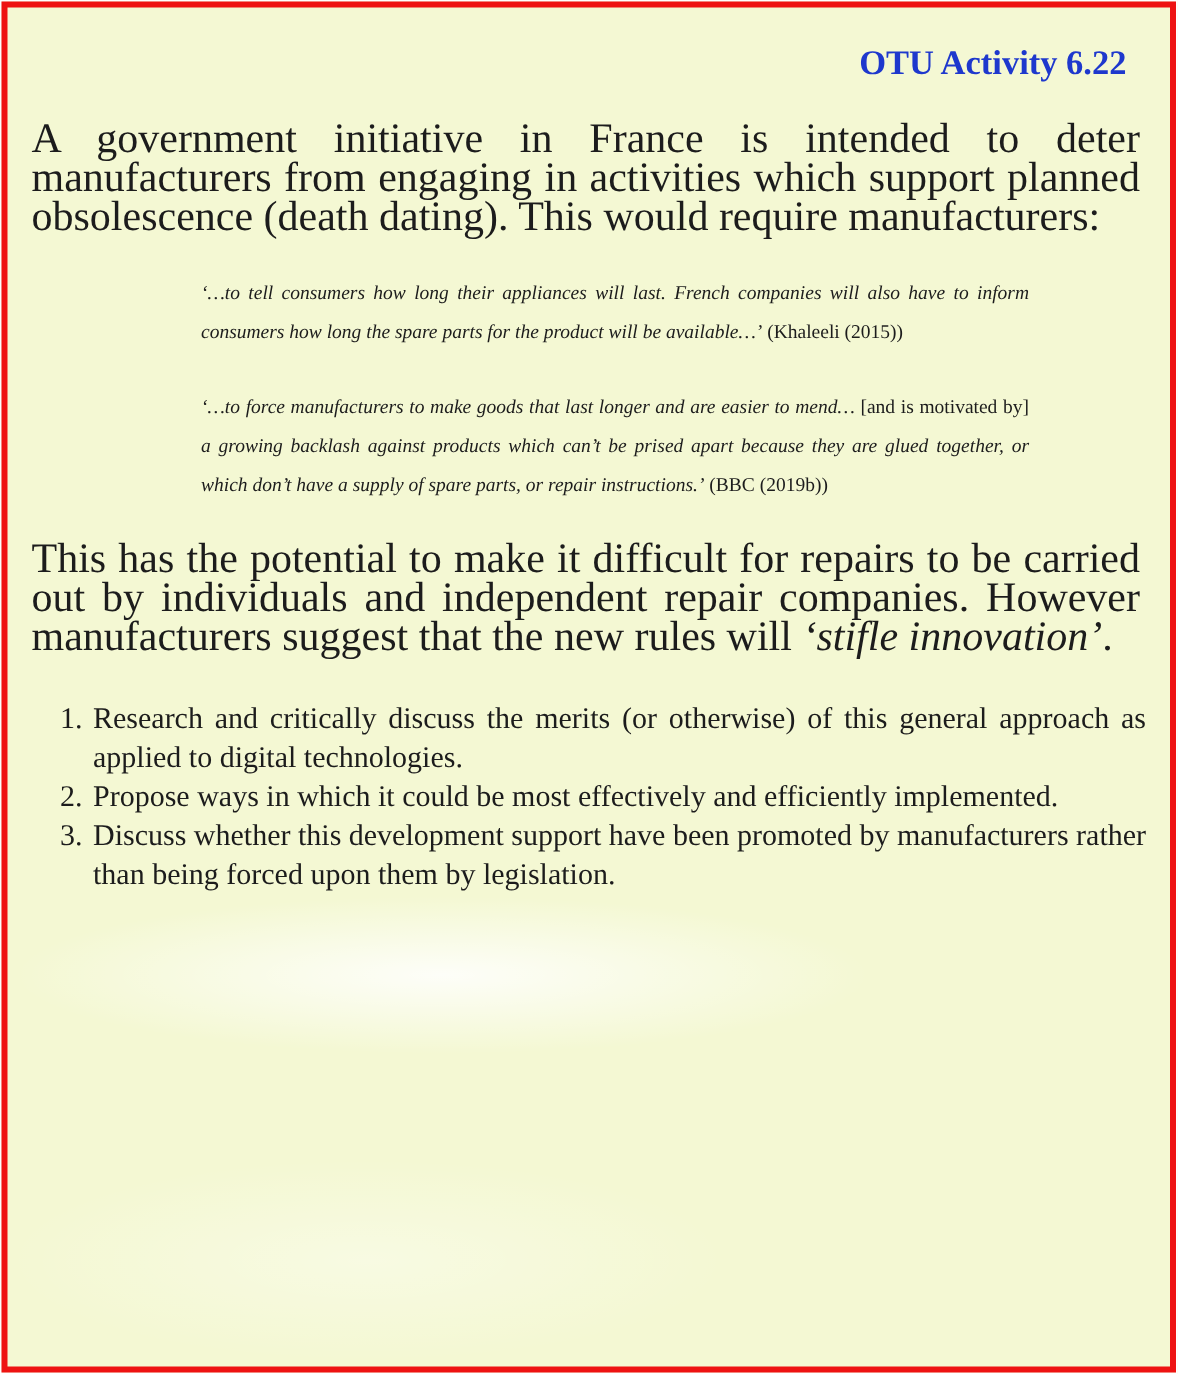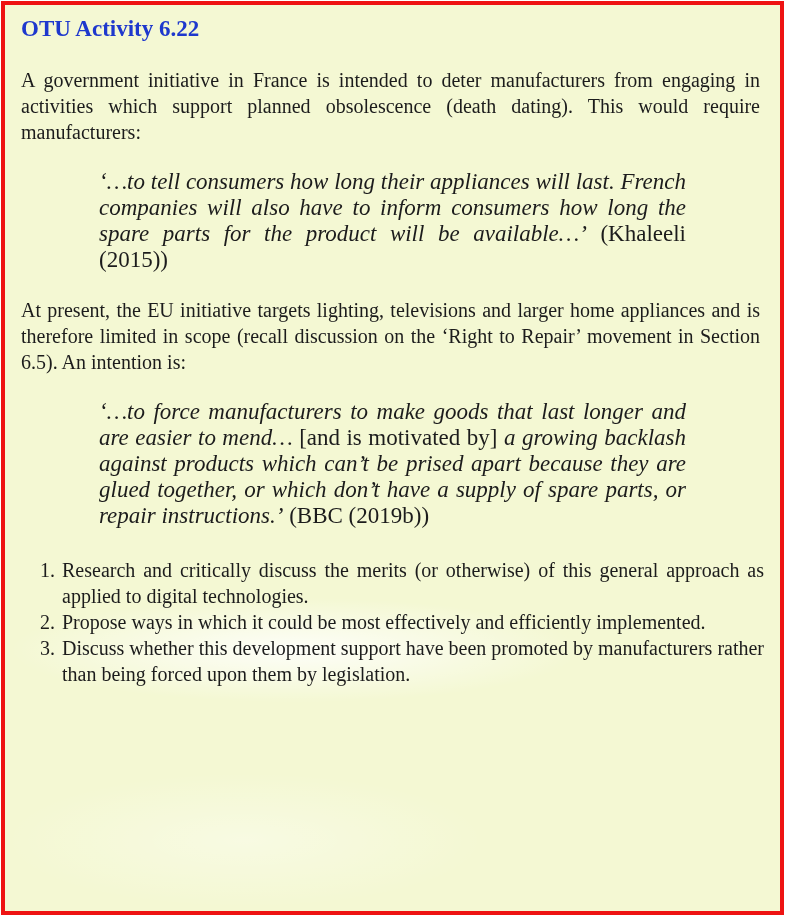--- a/index.html
+++ b/index.html
@@ -19,38 +19,38 @@
     background:
       radial-gradient(ellipse 380px 70px at 290px 645px, rgba(255,255,255,0.85), rgba(255,255,255,0) 75%),
       radial-gradient(ellipse 320px 90px at 240px 835px, rgba(255,255,255,0.35), rgba(255,255,255,0) 75%),
       #f4f8d3;
     font-family: "Liberation Serif", "DejaVu Serif", serif;
     color: #1c1c1c;
     padding: 10px 16px 0 16px;
     overflow: hidden;
   }
   .title {
-    text-align: left;
+    text-align: right;
     font-weight: bold;
     font-size: 23px;
     line-height: 28px;
     color: #1e38cd;
-    margin: 0;
+    margin: 13px;
   }
   .body-par {
-    font-size: 20px;
+    font-size: 28px;
     line-height: 26px;
     text-align: justify;
     margin: 24px 4px 0 0;
   }
   .quote {
-    font-size: 23px;
+    font-size: 13px;
     line-height: 26px;
     text-align: justify;
-    margin: 24px 78px 0 78px;
+    margin: 24px 78px 0 113px;
   }
   .it { font-style: italic; }
   .rm { font-style: normal; }
   ol.tasks {
     font-size: 20px;
     line-height: 26px;
     margin: 28px 0 0 0;
     padding: 0 0 0 39px;
   }
   ol.tasks li {
@@ -63,26 +63,26 @@
 <body>
 
 <div class="page">
 
   <div class="title">OTU Activity 6.22</div>
 
   <p class="body-par">A government initiative in France is intended to deter manufacturers from engaging in activities which support planned obsolescence (death dating). This would require manufacturers:</p>
 
   <div class="quote"><span class="it">‘…to tell consumers how long their appliances will last. French companies will also have to inform consumers how long the spare parts for the product will be available…’</span><span class="rm"> (Khaleeli (2015))</span></div>
 
-  <p class="body-par">At present, the EU initiative targets lighting, televisions and larger home appliances and is therefore limited in scope (recall discussion on the ‘Right to Repair’ movement in Section 6.5). An intention is:</p>
 
   <div class="quote"><span class="it">‘…to force manufacturers to make goods that last longer and are easier to mend… </span><span class="rm">[and is motivated by] </span><span class="it">a growing backlash against products which can’t be prised apart because they are glued together, or which don’t have a supply of spare parts, or repair instructions.’</span><span class="rm"> (BBC (2019b))</span></div>
 
 
 
+  <p class="body-par"><span class="rm">This has the potential to make it difficult for repairs to be carried out by individuals and independent repair companies. However manufacturers suggest that the new rules will </span><span class="it">‘stifle innovation’</span><span class="rm">.</span></p>
 
   <ol class="tasks">
     <li>Research and critically discuss the merits (or otherwise) of this general approach as applied to digital technologies.</li>
     <li>Propose ways in which it could be most effectively and efficiently implemented.</li>
     <li>Discuss whether this development support have been promoted by manufacturers rather than being forced upon them by legislation.</li>
   </ol>
 
 </div>
 
 </body></html>

